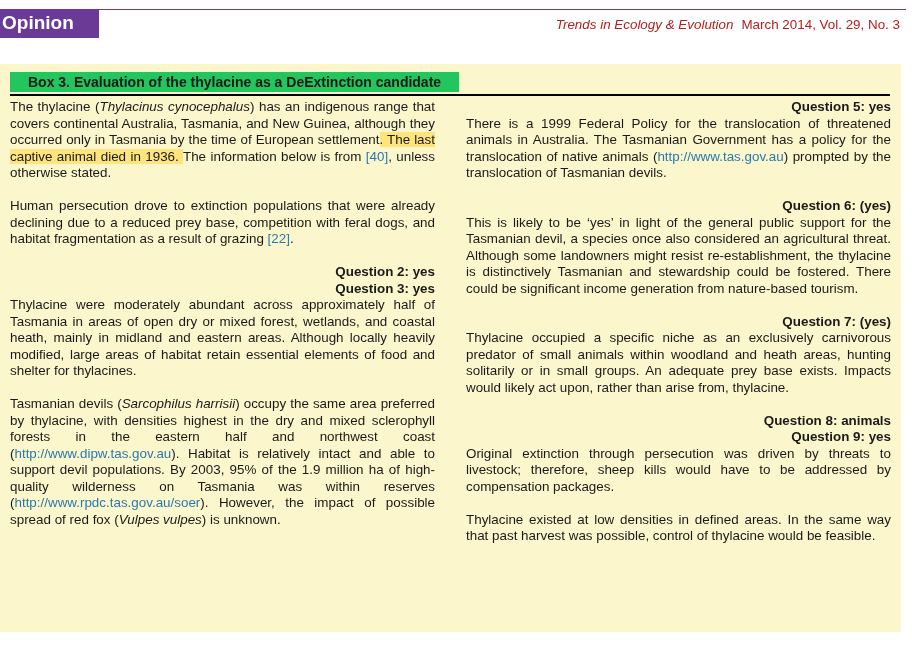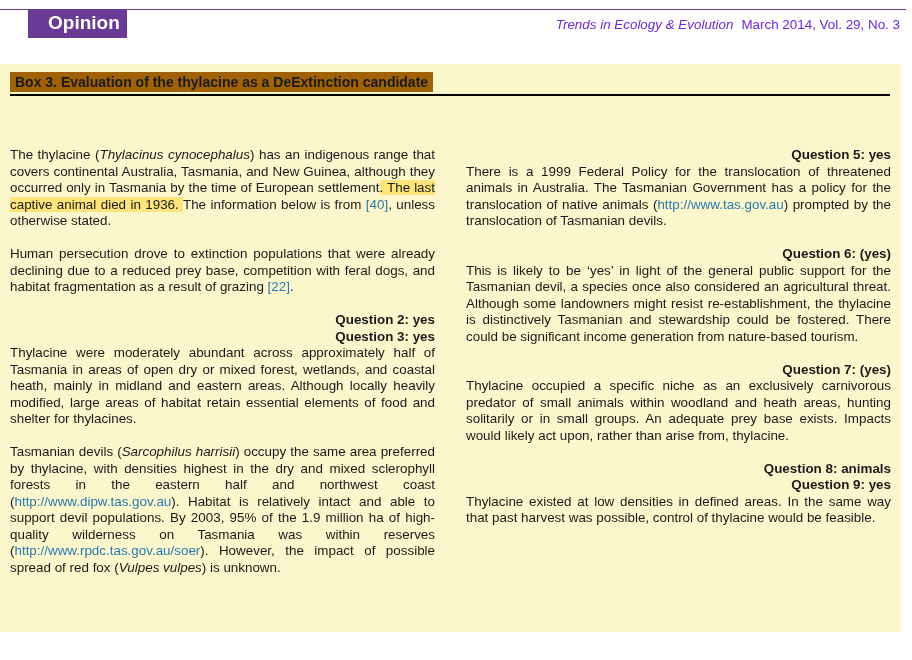--- a/index.html
+++ b/index.html
@@ -1,27 +1,27 @@
 <!DOCTYPE html>
 <html><head>
 <meta charset="utf-8">
 <style>
   html, body { margin:0; padding:0; background:#ffffff; }
   body { width:912px; height:660px; position:relative; overflow:hidden;
          font-family:"Liberation Sans", "DejaVu Sans", sans-serif; color:#1a1a1a; }
   .top-rule { position:absolute; left:0; top:9px; width:906px; height:1px; background:#6b3a96; }
   .section-tag { position:absolute; left:0; top:10px; width:99px; height:28px; background:#6a3a97;
-                 color:#fff; font-weight:bold; font-size:19px; line-height:26px; padding-left:20px; box-sizing:border-box;margin-left:28px; }
-  .journal { position:absolute; right:12px; top:17px; font-size:13.4px; color:#6d28d9; white-space:nowrap; }
+                 color:#fff; font-weight:bold; font-size:19px; line-height:26px; padding-left:2px; box-sizing:border-box; }
+  .journal { position:absolute; right:12px; top:17px; font-size:13.4px; color:#b91c1c; white-space:nowrap; }
   .journal .jname { font-style:italic; margin-right:8px; }
   .box { position:absolute; left:0; top:64px; width:901px; height:568px; background:#fbf6cb; }
   .box-title { position:absolute; left:10px; top:72px; font-weight:bold; font-size:14px; line-height:20px;
-               background:#a16207; padding:0 5px; white-space:nowrap; }
+               background:#22c55e; padding:0 18px; white-space:nowrap; }
   .box-rule { position:absolute; left:10px; top:94px; width:880px; height:2px; background:#000; }
-  .col { position:absolute; top:99px; width:425px; font-size:13.4px; line-height:16.5px;margin-top:48px; }
+  .col { position:absolute; top:99px; width:425px; font-size:13.4px; line-height:16.5px; }
   .col.left { left:10px; }
   .col.right { left:466px; }
   .para { text-align:justify; margin:0 0 16.5px 0; }
   .q-head { font-weight:bold; margin:0;text-align:right; }
   .q-body { text-align:justify; margin:0 0 16.5px 0; }
   .hl { background:#fde57b; }
   .link { color:#2a7ab0; }
   .it { font-style:italic; }
 </style>
 </head>
@@ -56,15 +56,16 @@
 
   <p class="q-head">Question 6: (yes)</p>
   <p class="q-body">This is likely to be ‘yes’ in light of the general public support for the Tasmanian devil, a species once also considered an agricultural threat. Although some landowners might resist re-establishment, the thylacine is distinctively Tasmanian and stewardship could be fostered. There could be significant income generation from nature-based tourism.</p>
 
   <p class="q-head">Question 7: (yes)</p>
   <p class="q-body">Thylacine occupied a specific niche as an exclusively carnivorous predator of small animals within woodland and heath areas, hunting solitarily or in small groups. An adequate prey base exists. Impacts would likely act upon, rather than arise from, thylacine.</p>
 
   <p class="q-head">Question 8: animals</p>
 
   <p class="q-head">Question 9: yes</p>
+  <p class="q-body">Original extinction through persecution was driven by threats to livestock; therefore, sheep kills would have to be addressed by compensation packages.</p>
 
   <p class="q-body">Thylacine existed at low densities in defined areas. In the same way that past harvest was possible, control of thylacine would be feasible.</p>
 </div>
 
 </body></html>

